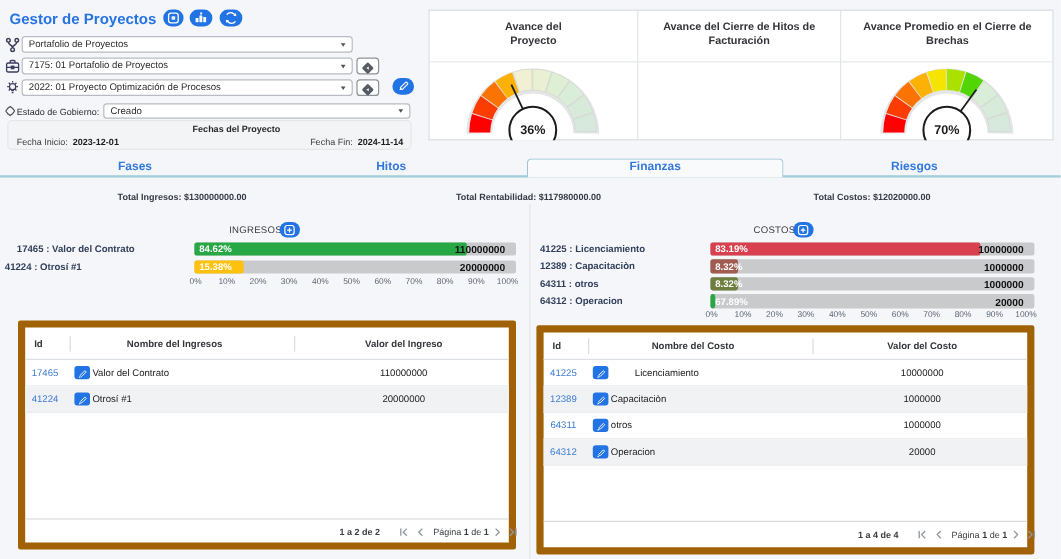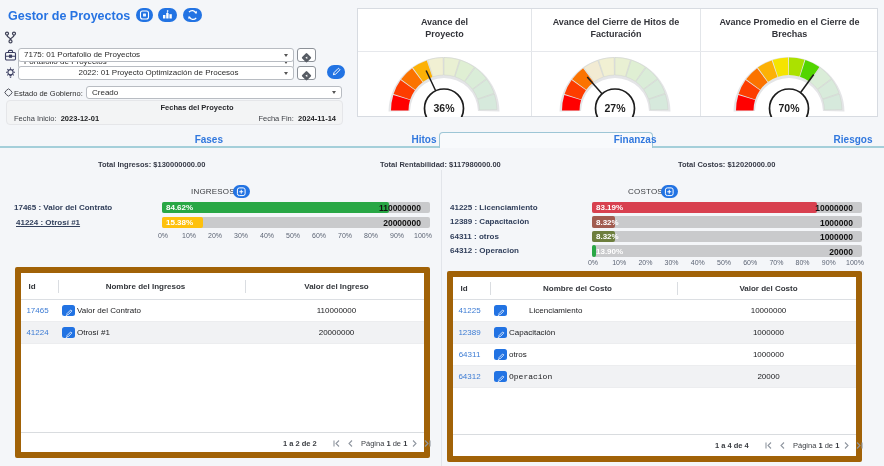--- a/index.html
+++ b/index.html
@@ -5,21 +5,21 @@
 body { font-family:"Liberation Sans", sans-serif; }
 #page { position:relative; width:884px; height:466px; background:#f4f6f9; overflow:hidden; }
 .abs { position:absolute; }
 .sel { position:absolute; height:13.5px; background:#fff; border:1px solid #b8bcc2; border-radius:3px;
   font-size:8px; color:#2c2c2c; line-height:12px; padding-left:5px; }
 .caret { position:absolute; right:5px; top:4.5px; width:0; height:0; border-left:2.2px solid transparent;
   border-right:2.2px solid transparent; border-top:3px solid #555; }
 .dbtn { position:absolute; width:19px; height:13.5px; background:#fff; border:1px solid #8d9299; border-radius:3px; }
 .bluepill { position:absolute; background:#2273e3; border-radius:8px; }
 .glabel { position:absolute; font-size:9px; font-weight:bold; color:#33343a; text-align:center; line-height:11.5px; }
-.tab { position:absolute; top:134px; width:221px; text-align:right; font-size:10px; font-weight:bold; color:#3178de; }
+.tab { position:absolute; top:134px; width:221px; text-align:center; font-size:10px; font-weight:bold; color:#3178de; }
 .total { position:absolute; top:159.5px; font-size:7.5px; font-weight:bold; color:#363a47; }
 .blabel { position:absolute; font-size:8px; font-weight:bold; color:#32405c; }
 .bval { position:absolute; font-size:8.5px; font-weight:bold; color:#101010; text-align:right; }
 .bpct { position:absolute; left:4px; top:1.5px; font-size:8px; font-weight:bold; color:#fff; }
 .track { position:absolute; height:11.5px; background:#c9cacc; border-radius:2px; }
 .fill { position:absolute; left:0; top:0; height:11.5px; border-radius:2px; }
 .axis { position:absolute; font-size:7px; color:#5d6575; width:24px; text-align:center; }
 .tbl { position:absolute; width:415px; height:191px; background:#fff; border:6px solid #a16207; border-radius:2px; }
 .th { position:absolute; top:0; font-size:8px; font-weight:bold; color:#33363b; text-align:center; }
 .row { position:absolute; left:0; width:100%; border-bottom:1px solid #ecedef; }
@@ -83,23 +83,23 @@
         <path d="M5.4 9.6 h2.2 M5.8 11.2 h1.4"></path>
         <path d="M6.5 1.4 v1.4 M2 6.2 h1.4 M9.6 6.2 h1.4 M3.3 3 l1 1 M9.7 3 l-1 1 M3.3 9.4 l1 -1 M9.7 9.4 l-1 -1"></path>
       </g>
     </svg>
 <svg class="abs" style="left:4px;top:87.5px" width="9" height="9" viewBox="0 0 11 11">
       <g stroke="#4a4d58" stroke-width="1.2" fill="none">
         <path d="M5.5 1 L8.2 3 L10 5.5 L8.2 8 L5.5 10 L2.8 8 L1 5.5 L2.8 3 Z" stroke-linejoin="round"></path>
       </g>
     </svg>
 
-<div class="sel" style="left:18px;top:30px;width:276px;margin-top:25px;">Portafolio de Proyectos<span class="caret"></span></div>
+<div class="sel" style="left:18px;top:30px;width:276px;">Portafolio de Proyectos<span class="caret"></span></div>
 <div class="sel" style="left:18px;top:48px;width:276px;">7175: 01 Portafolio de Proyectos<span class="caret"></span></div>
-<div class="sel" style="left:18px;top:66px;width:276px;text-align:center;">2022: 01 Proyecto Optimización de Procesos<span class="caret"></span></div>
+<div class="sel" style="left:18px;top:66px;width:276px;">2022: 01 Proyecto Optimización de Procesos<span class="caret"></span></div>
 <div class="abs" style="left:14px;top:88.5px;font-size:7.5px;color:#2c2c2c;">Estado de Gobierno:</div>
 <div class="sel" style="left:86px;top:85.5px;width:256px;">Creado<span class="caret"></span></div>
 
 <div class="dbtn" style="left:297px;top:48px;"><svg width="17" height="11.5" viewBox="0 0 17 11.5">
         <rect x="4.9" y="2.15" width="7.2" height="7.2" rx="1.1" transform="rotate(45 8.5 5.75)" fill="#575c64"></rect>
         <path d="M7.3 5.75 l2 -1.3 v2.6 z" fill="#fff"></path>
       </svg></div>
 <div class="dbtn" style="left:297px;top:66px;"><svg width="17" height="11.5" viewBox="0 0 17 11.5">
         <rect x="4.9" y="2.15" width="7.2" height="7.2" rx="1.1" transform="rotate(45 8.5 5.75)" fill="#575c64"></rect>
         <path d="M7.3 5.75 l2 -1.3 v2.6 z" fill="#fff"></path>
@@ -136,38 +136,20 @@
         <path d="M62.00 4.50 A53.0 53.0 0 0 1 77.50 6.82 L72.38 23.55 A35.5 35.5 0 0 0 62.00 22.00 Z" fill="#e9f0d3" stroke="#cfd3cd" stroke-width="0.5"></path>
         <path d="M78.38 7.09 A53.0 53.0 0 0 1 92.40 14.08 L82.36 28.42 A35.5 35.5 0 0 0 72.97 23.74 Z" fill="#dfefd3" stroke="#cfd3cd" stroke-width="0.5"></path>
         <path d="M93.15 14.62 A53.0 53.0 0 0 1 104.33 25.60 L90.35 36.14 A35.5 35.5 0 0 0 82.87 28.78 Z" fill="#daedd8" stroke="#cfd3cd" stroke-width="0.5"></path>
         <path d="M104.88 26.35 A53.0 53.0 0 0 1 112.11 40.24 L95.57 45.94 A35.5 35.5 0 0 0 90.72 36.63 Z" fill="#d8ebdb" stroke="#cfd3cd" stroke-width="0.5"></path>
         <path d="M112.41 41.12 A53.0 53.0 0 0 1 114.99 56.58 L97.49 56.88 A35.5 35.5 0 0 0 95.76 46.53 Z" fill="#d6e9dc" stroke="#cfd3cd" stroke-width="0.5"></path>
         <line x1="62.0" y1="55.5" x2="44.12" y2="17.50" stroke="#1d1d1d" stroke-width="1.5"></line>
         <circle cx="62.0" cy="55.5" r="19.5" fill="#fff" stroke="#1d1d1d" stroke-width="1.7"></circle>
         <text x="62.0" y="59.0" text-anchor="middle" font-size="10.5" font-weight="bold" fill="#1d1d1d" font-family="Liberation Sans, sans-serif">36%</text>
       </svg>
     </div>
-<div class="abs" style="left:553px;top:53px;width:124px;height:64px;overflow:hidden;">
-      <svg width="124" height="64" viewBox="0 0 124 64" style="position:absolute;left:0;top:0">
-        <path d="M6.51 58.47 A55.5 55.5 0 0 1 117.49 58.47 L95.99 58.09 A34.0 34.0 0 0 0 28.01 58.09 Z" fill="#e4e5e7"></path>
-        <path d="M9.00 57.50 A53.0 53.0 0 0 1 11.32 42.00 L28.05 47.12 A35.5 35.5 0 0 0 26.50 57.50 Z" fill="#ff0000"></path>
-        <path d="M11.59 41.12 A53.0 53.0 0 0 1 18.58 27.10 L32.92 37.14 A35.5 35.5 0 0 0 28.24 46.53 Z" fill="#fd3d00"></path>
-        <path d="M19.12 26.35 A53.0 53.0 0 0 1 30.10 15.17 L40.64 29.15 A35.5 35.5 0 0 0 33.28 36.63 Z" fill="#fb7300"></path>
-        <path d="M30.85 14.62 A53.0 53.0 0 0 1 44.74 7.39 L50.44 23.93 A35.5 35.5 0 0 0 41.13 28.78 Z" fill="#f2ebd3" stroke="#cfd3cd" stroke-width="0.5"></path>
-        <path d="M45.62 7.09 A53.0 53.0 0 0 1 61.08 4.51 L61.38 22.01 A35.5 35.5 0 0 0 51.03 23.74 Z" fill="#f1f0d3" stroke="#cfd3cd" stroke-width="0.5"></path>
-        <path d="M62.00 4.50 A53.0 53.0 0 0 1 77.50 6.82 L72.38 23.55 A35.5 35.5 0 0 0 62.00 22.00 Z" fill="#e9f0d3" stroke="#cfd3cd" stroke-width="0.5"></path>
-        <path d="M78.38 7.09 A53.0 53.0 0 0 1 92.40 14.08 L82.36 28.42 A35.5 35.5 0 0 0 72.97 23.74 Z" fill="#dfefd3" stroke="#cfd3cd" stroke-width="0.5"></path>
-        <path d="M93.15 14.62 A53.0 53.0 0 0 1 104.33 25.60 L90.35 36.14 A35.5 35.5 0 0 0 82.87 28.78 Z" fill="#daedd8" stroke="#cfd3cd" stroke-width="0.5"></path>
-        <path d="M104.88 26.35 A53.0 53.0 0 0 1 112.11 40.24 L95.57 45.94 A35.5 35.5 0 0 0 90.72 36.63 Z" fill="#d8ebdb" stroke="#cfd3cd" stroke-width="0.5"></path>
-        <path d="M112.41 41.12 A53.0 53.0 0 0 1 114.99 56.58 L97.49 56.88 A35.5 35.5 0 0 0 95.76 46.53 Z" fill="#d6e9dc" stroke="#cfd3cd" stroke-width="0.5"></path>
-        <line x1="62.0" y1="55.5" x2="34.22" y2="24.00" stroke="#1d1d1d" stroke-width="1.5"></line>
-        <circle cx="62.0" cy="55.5" r="19.5" fill="#fff" stroke="#1d1d1d" stroke-width="1.7"></circle>
-        <text x="62.0" y="59.0" text-anchor="middle" font-size="10.5" font-weight="bold" fill="#1d1d1d" font-family="Liberation Sans, sans-serif">27%</text>
-      </svg>
-    </div>
 <div class="abs" style="left:727px;top:53px;width:124px;height:64px;overflow:hidden;">
       <svg width="124" height="64" viewBox="0 0 124 64" style="position:absolute;left:0;top:0">
         <path d="M6.51 58.47 A55.5 55.5 0 0 1 117.49 58.47 L95.99 58.09 A34.0 34.0 0 0 0 28.01 58.09 Z" fill="#e4e5e7"></path>
         <path d="M9.00 57.50 A53.0 53.0 0 0 1 11.32 42.00 L28.05 47.12 A35.5 35.5 0 0 0 26.50 57.50 Z" fill="#ff0000"></path>
         <path d="M11.59 41.12 A53.0 53.0 0 0 1 18.58 27.10 L32.92 37.14 A35.5 35.5 0 0 0 28.24 46.53 Z" fill="#fd3d00"></path>
         <path d="M19.12 26.35 A53.0 53.0 0 0 1 30.10 15.17 L40.64 29.15 A35.5 35.5 0 0 0 33.28 36.63 Z" fill="#fb7300"></path>
         <path d="M30.85 14.62 A53.0 53.0 0 0 1 44.74 7.39 L50.44 23.93 A35.5 35.5 0 0 0 41.13 28.78 Z" fill="#fcb106"></path>
         <path d="M45.62 7.09 A53.0 53.0 0 0 1 61.08 4.51 L61.38 22.01 A35.5 35.5 0 0 0 51.03 23.74 Z" fill="#f5e400"></path>
         <path d="M62.00 4.50 A53.0 53.0 0 0 1 77.50 6.82 L72.38 23.55 A35.5 35.5 0 0 0 62.00 22.00 Z" fill="#abe100"></path>
         <path d="M78.38 7.09 A53.0 53.0 0 0 1 92.40 14.08 L82.36 28.42 A35.5 35.5 0 0 0 72.97 23.74 Z" fill="#52d500"></path>
@@ -194,21 +176,21 @@
 <div class="abs" style="left:441px;top:170px;width:1px;height:296px;background:#e2e5ea;"></div>
 
 <div class="abs" style="left:191px;top:187px;font-size:8px;color:#3a3c40;letter-spacing:0.2px;">INGRESOS</div>
 <div class="bluepill" style="left:233px;top:184.5px;width:16.5px;height:13.5px;border-radius:7px;">
   <svg width="16.5" height="13.5" viewBox="0 0 16.5 13.5">
         <rect x="4.4" y="2.9" width="7.7" height="7.7" rx="2" fill="none" stroke="#fff" stroke-width="1"></rect>
         <path d="M8.25 4.8 v3.9 M6.3 6.75 h3.9" stroke="#fff" stroke-width="1"></path>
       </svg>
 </div>
 <div class="blabel" style="left:14px;top:203px;">17465 : Valor del Contrato</div>
-<div class="blabel" style="left:16px;top:217.5px;text-decoration:underline;">41224 : Otrosí #1</div>
+<div class="blabel" style="left:4px;top:217.5px;">41224 : Otrosí #1</div>
 <div class="track" style="left:162px;top:201.5px;width:268px;">
       <div class="fill" style="width:226.5px;background:#28a745;"></div>
       <span class="bpct">84.62%</span>
     </div>
 <div class="bval" style="left:332px;top:203px;width:89px;">110000000</div>
 <div class="track" style="left:162px;top:216.5px;width:268px;">
       <div class="fill" style="width:41.2px;background:#fec10d;"></div>
       <span class="bpct">15.38%</span>
     </div>
 <div class="bval" style="left:332px;top:218px;width:89px;">20000000</div>
@@ -245,21 +227,21 @@
       <span class="bpct">8.32%</span>
     </div>
 <div class="bval" style="left:755px;top:217.5px;width:98px;">1000000</div>
 <div class="track" style="left:592px;top:230.5px;width:270px;">
       <div class="fill" style="width:22.5px;background:#6d7e3e;"></div>
       <span class="bpct">8.32%</span>
     </div>
 <div class="bval" style="left:755px;top:232px;width:98px;">1000000</div>
 <div class="track" style="left:592px;top:245px;width:270px;">
       <div class="fill" style="width:4px;background:#28a745;"></div>
-      <span class="bpct">13.90%</span>
+      <span class="bpct">67.89%</span>
     </div>
 <div class="bval" style="left:755px;top:246.5px;width:98px;">20000</div>
 <div class="axis" style="left:581.0px;top:258.5px;">0%</div>
 <div class="axis" style="left:607.2px;top:258.5px;">10%</div>
 <div class="axis" style="left:633.4px;top:258.5px;">20%</div>
 <div class="axis" style="left:659.6px;top:258.5px;">30%</div>
 <div class="axis" style="left:685.8px;top:258.5px;">40%</div>
 <div class="axis" style="left:712.0px;top:258.5px;">50%</div>
 <div class="axis" style="left:738.2px;top:258.5px;">60%</div>
 <div class="axis" style="left:764.4px;top:258.5px;">70%</div>
@@ -363,21 +345,21 @@
         <span class="cval" style="left:224px;width:183px;line-height:22px;">1000000</span>
       </div>
   <div class="row alt" style="top:89px;height:22px;">
         <span class="idlink" style="line-height:22px;">64312</span>
         <span class="pencil" style="top:4.5px;"><svg width="12.5" height="11" viewBox="0 0 12.5 11">
             <g transform="rotate(45 6.25 5.5)">
               <rect x="5.45" y="1.1" width="1.6" height="5.6" rx="0.3" fill="none" stroke="#fff" stroke-width="0.75"></rect>
               <path d="M5.45 7.4 h1.6 l-0.8 1.7 z" fill="#fff"></path>
             </g>
           </svg></span>
-        <span class="cname" style="line-height:22px;font-family:Liberation Mono, monospace;">Operacion</span>
+        <span class="cname" style="line-height:22px;">Operacion</span>
         <span class="cval" style="left:224px;width:183px;line-height:22px;">20000</span>
       </div>
   <div class="foot" style="height:22px;">
         <span class="abs fs" style="left:262px;top:5.5px;font-size:7.5px;font-weight:bold;">1 a 4 de 4</span>
         <svg class="pgico" style="left:311px" width="9" height="9" viewBox="0 0 9 9">
           <g stroke="#9097a0" stroke-width="1.1" fill="none">
             <path d="M2 1.5 v6 M7 1.5 L4 4.5 L7 7.5"></path>
           </g>
         </svg>
         <svg class="pgico" style="left:325px" width="9" height="9" viewBox="0 0 9 9">

